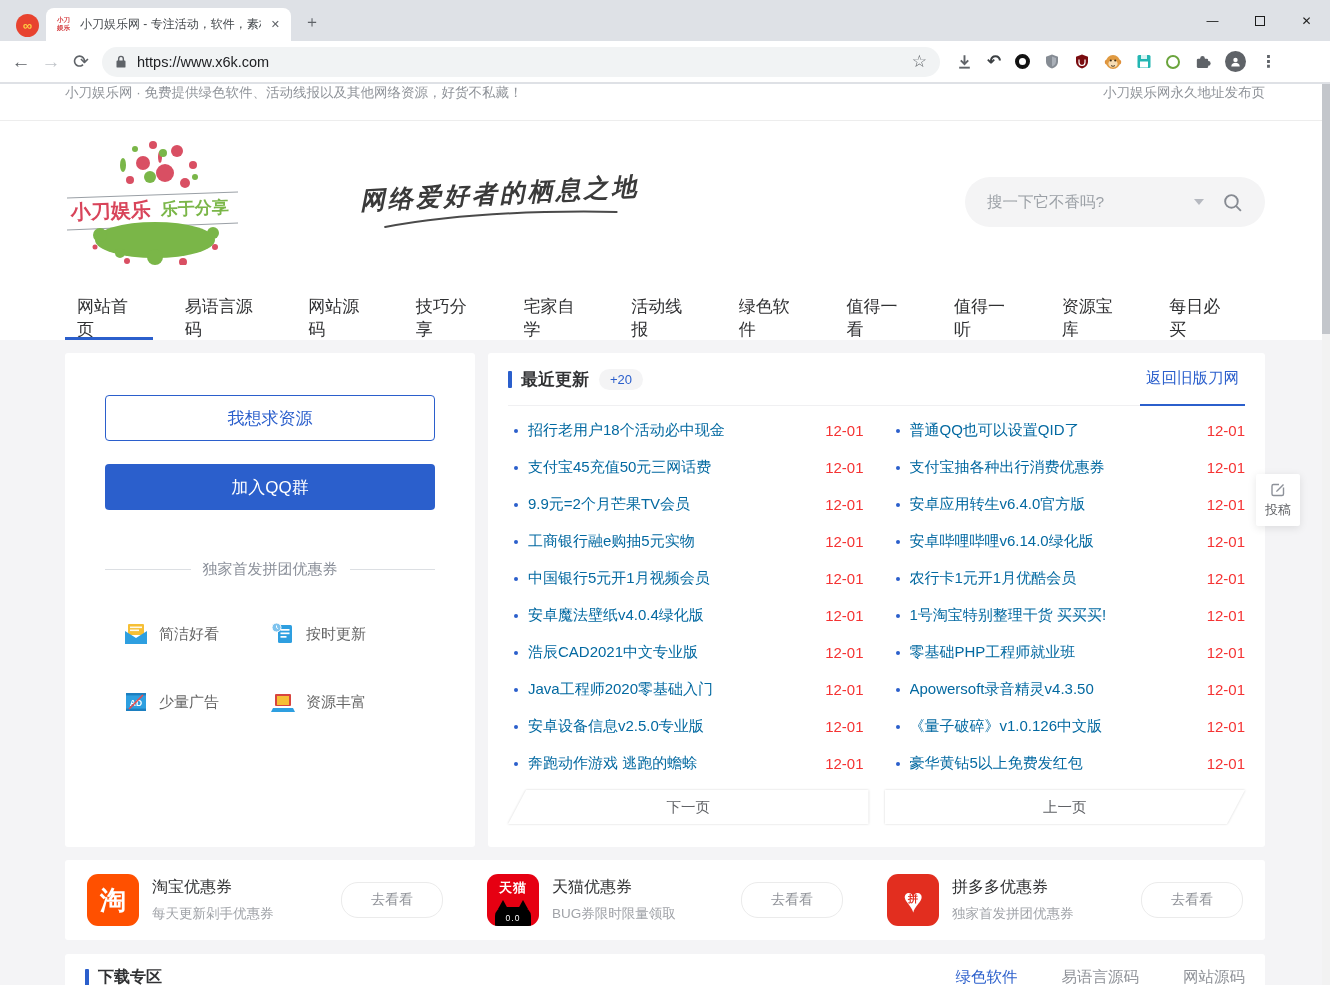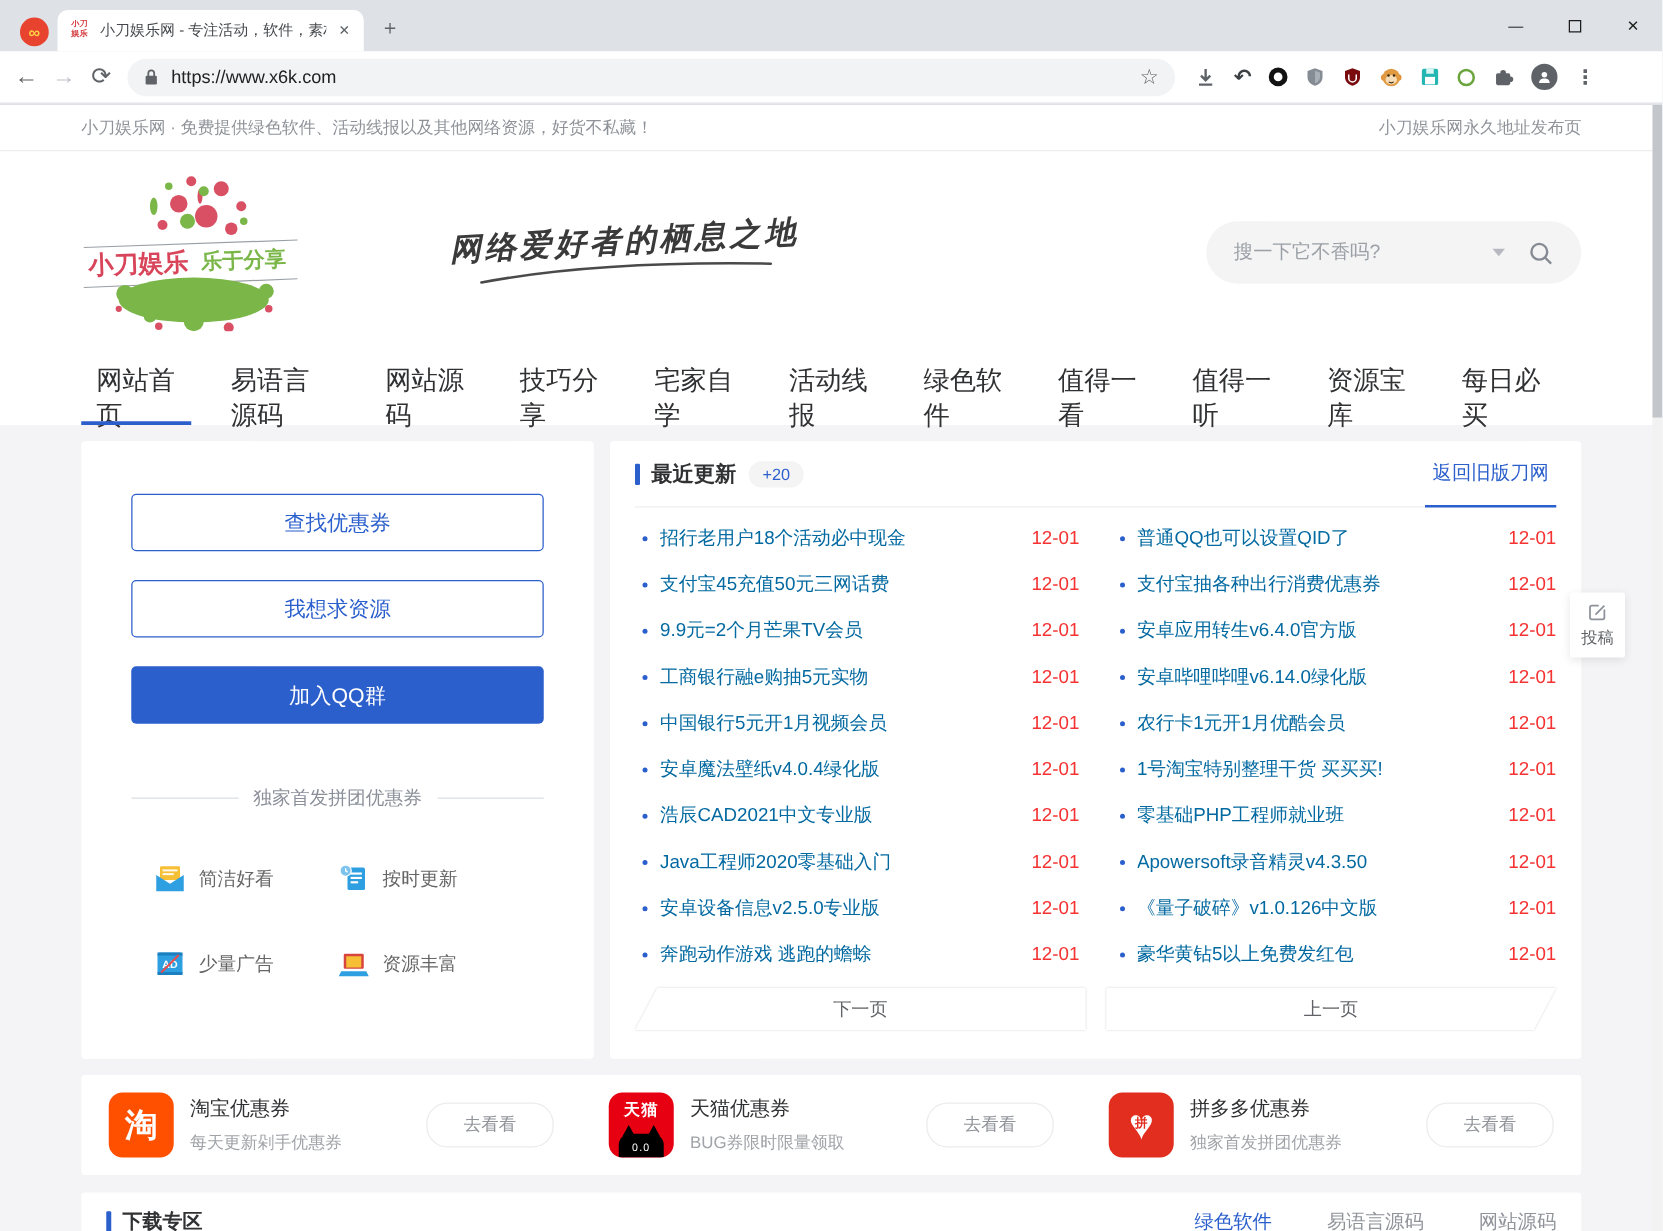--- a/index.html
+++ b/index.html
@@ -34,37 +34,37 @@
   .ring-dark { width:15px; height:15px; border:4.6px solid #121212; border-radius:50%; }
   .ring-green { width:14px; height:14px; border:2.2px solid #6aa43c; border-radius:50%; }
   .undo-ch { font-size:17px; color:#3c4043; font-weight:bold; line-height:1; }
   .kebab { font-size:16px; color:#5f6368; font-weight:bold; letter-spacing:0; }
   .avatar-dot { width:21px; height:21px; border-radius:50%; background:#5f6368; display:flex; align-items:center; justify-content:center; }
 
   
   .page { position:absolute; top:84px; left:0; right:0; bottom:0; background:#fff; overflow:hidden; }
   .inner { width:1200px; margin:0 auto; }
   .notice { height:37px; border-bottom:1px solid #ededed; }
-  .notice .inner { display:flex; justify-content:space-between; align-items:center; height:100%;
+  .notice .inner { display:flex; justify-content:space-between; align-items:flex-start; height:100%;
     font-size:13.5px; color:#8f9399; }
   .notice-right { color:#8f9399; }
 
   .site-header .inner { height:162px; display:flex; align-items:center; }
   .logo-wrap { width:200px; }
   .slogan-wrap { margin-left:95px; transform:rotate(-3deg); text-align:center; }
   .slogan-text { font-size:25px; color:#3a3a3a; font-weight:600; letter-spacing:3px; font-style:italic; display:block; }
   .search { margin-left:auto; width:300px; height:50px; background:#f4f4f5; border-radius:25px;
     display:flex; align-items:center; padding:0 22px; }
   .search input { flex:1; border:none; background:transparent; font-size:15.5px; color:#333; outline:none; min-width:0; }
   .search input::placeholder { color:#9b9fa6; color:#9ba0a6; }
   .caret-icon { width:0; height:0; border-left:5px solid transparent; border-right:5px solid transparent;
     border-top:6px solid #b6b9c0; margin-right:18px; }
 
   .navbar .inner { display:flex; height:57px; align-items:stretch; }
-  .nav-item { padding:0 12px; margin-right:20px; font-size:21px; color:#303133;
+  .nav-item { padding:0 12px; margin-right:20px; font-size:17px; color:#303133;
     display:flex; align-items:center; position:relative;margin-top:12px; }
   .nav-item.active::after { content:""; position:absolute; left:0; right:0; bottom:0; height:3px; background:#2b5fcc; }
 
   .main { background:#f4f4f6; padding-top:13px; height:100%; }
   .content-row { width:1200px; margin:0 auto; display:flex; gap:13px; }
   .card { background:#fff; border-radius:3px; }
   .left-card { width:410px; height:494px; padding:42px 40px 0; }
   .side-btn { display:block; width:330px; height:46px; margin:0 auto 23px; border-radius:4px;
     font-size:17px; cursor:pointer; font-family:inherit; }
   .btn-outline { border:1px solid #2b5fcc; color:#2b5fcc; background:#fff; }
@@ -295,21 +295,20 @@
         <a class="nav-item">值得一听</a>
         <a class="nav-item">资源宝库</a>
         <a class="nav-item">每日必买</a>
       </div>
     </div>
 
     <div class="main">
       <div class="content-row">
 
         <div class="card left-card">
-          <button class="side-btn btn-outline">查找优惠券</button>
           <button class="side-btn btn-outline">我想求资源</button>
           <button class="side-btn btn-solid">加入QQ群</button>
           <div class="privilege-divider">
             <i></i>
               <span>独家首发拼团优惠券</span>
               <i></i>
           </div>
           <div class="features">
             <div class="feature">
               <svg width="26" height="26" viewBox="0 0 26 26">

